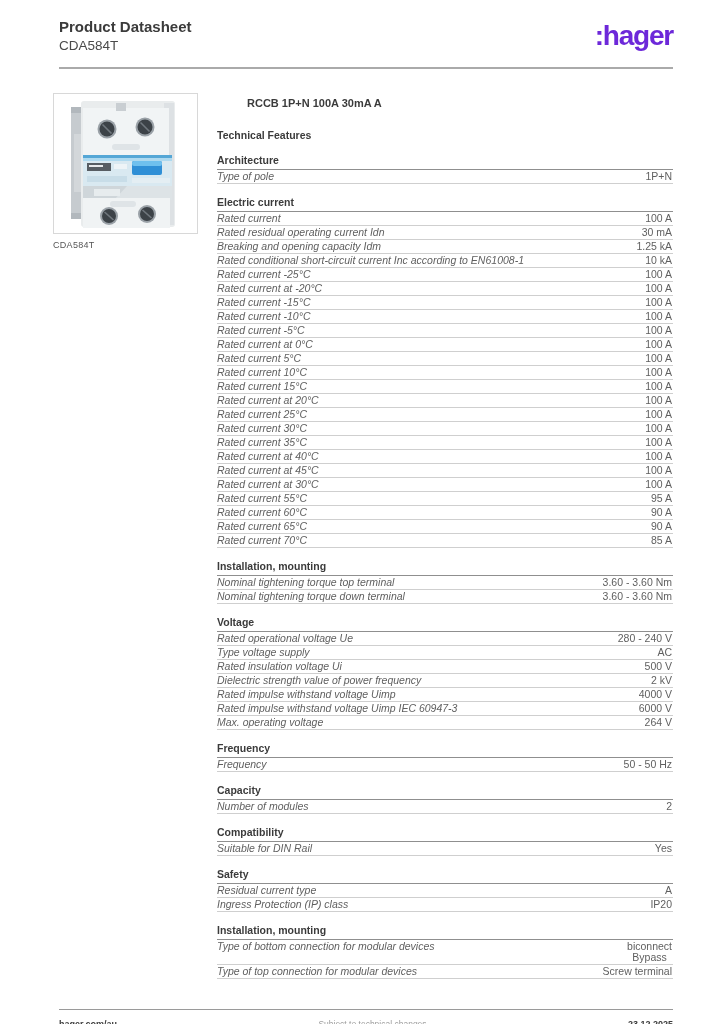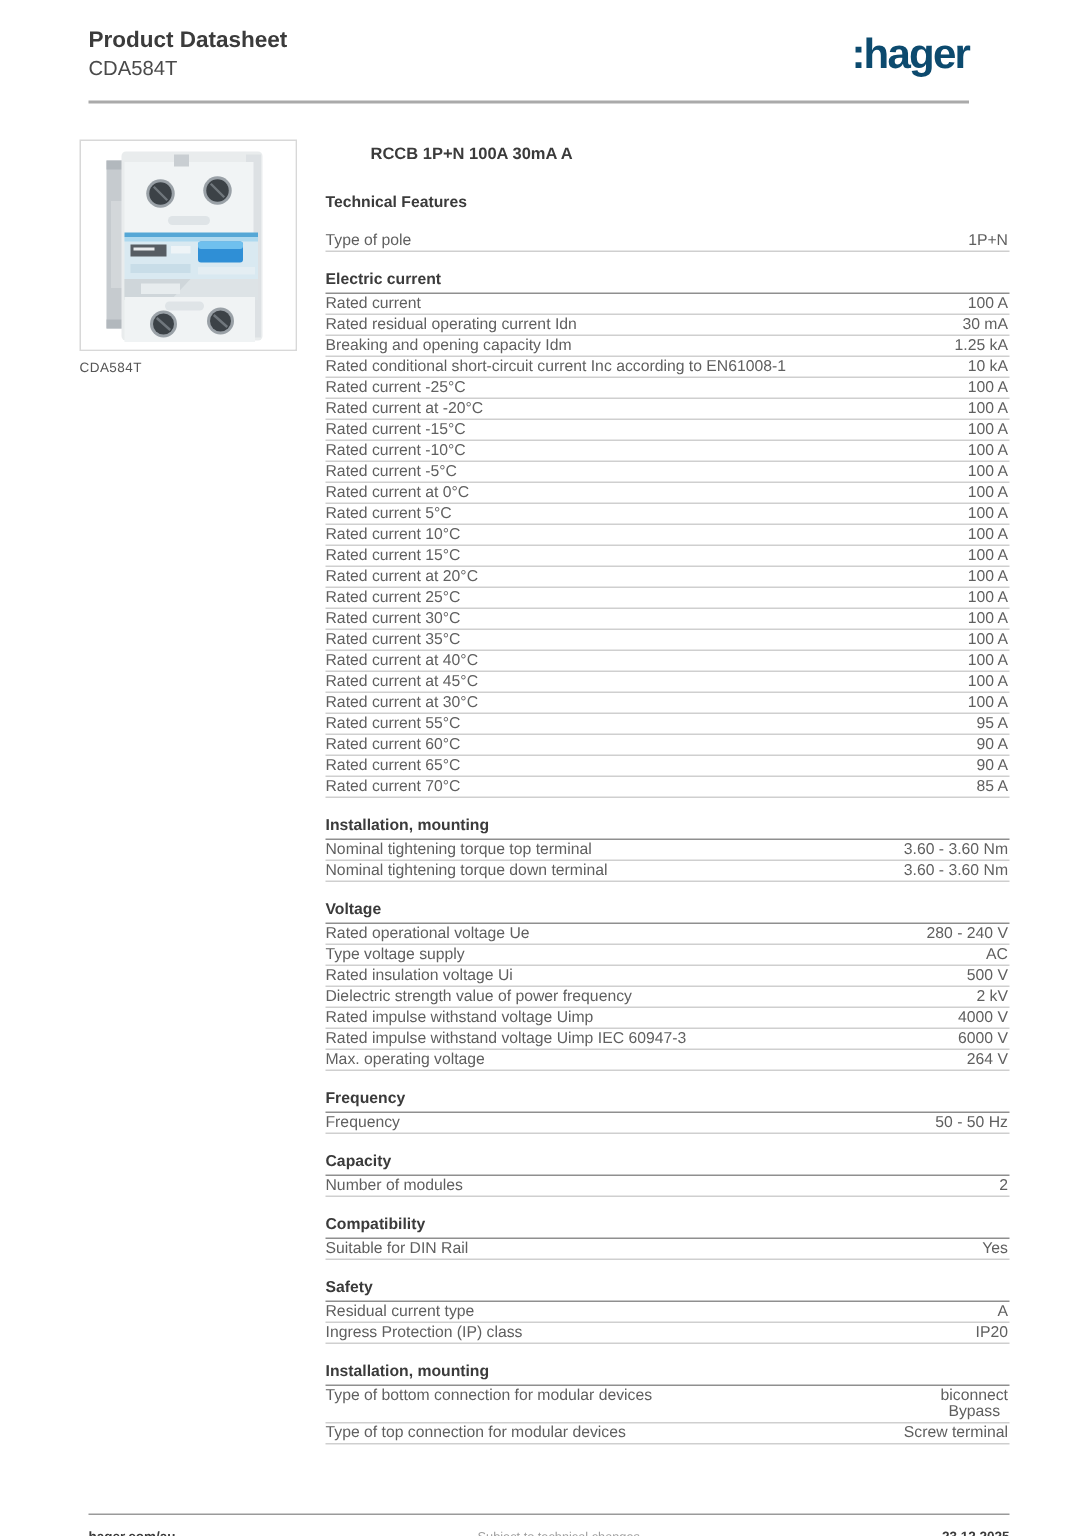--- a/index.html
+++ b/index.html
@@ -8,21 +8,21 @@
     width: 724px; height: 1024px;
     font-family: "Liberation Sans", sans-serif;
     color: #3c3c3c;
     position: relative;
     overflow: hidden;
   }
   .page { position: relative; width: 724px; height: 1024px; background: #fff; }
 
   
   header {
-    margin: 18px 78px 0 59px;
+    margin: 18px 51px 0 59px;
     padding-bottom: 13px;
     border-bottom: 2px solid #aaaaaa;
     display: flex; justify-content: space-between; align-items: center;
   }
   .doc-title { font-size: 15px; font-weight: bold; color: #3b3b3b; line-height: 18px; }
   .doc-subtitle { font-size: 13.5px; color: #4a4a4a; line-height: 17px; margin-top: 1px; }
   .logo { font-size: 28px; font-weight: bold; letter-spacing: -1.2px; line-height: 1; }
 
   
   main { display: flex; margin: 24px 51px 0 53px; }
@@ -42,21 +42,21 @@
     font-size: 10.5px; font-weight: bold; color: #3b3b3b;
     line-height: 12px; padding-bottom: 3px;
     border-bottom: 1px solid #8f8f8f;
   }
   .row {
     display: flex; justify-content: space-between; align-items: baseline;
     border-bottom: 1px solid #cfcfcf;
     font-size: 10.5px; line-height: 11px; color: #5f5f5f;
     padding: 1px 1px 1px 0;
   }
-  .row .label { padding-right: 8px; }
+  .row .label { padding-right: 8px; font-style: italic; }
   .row .value { text-align: center; white-space: pre-line; flex-shrink: 0; }
 
   
   footer {
     position: absolute; left: 59px; right: 51px; bottom: 13px;
     border-top: 1px solid #9a9a9a; padding-top: 9px;
     display: flex; justify-content: space-between; align-items: baseline;
     font-size: 9px;
   }
   .footer-left, .footer-right { font-weight: bold; color: #3b3b3b; }
@@ -65,21 +65,21 @@
 </head>
 <body>
 
 <div class="page">
 
   <header>
     <div class="header-left">
       <div class="doc-title">Product Datasheet</div>
       <div class="doc-subtitle">CDA584T</div>
     </div>
-    <div class="logo" id="logo" style="color: #0c4a6e;">:hager</div>
+    <div class="logo" id="logo" style="color: #6d28d9;">:hager</div>
   </header>
 
   <main>
     <aside class="figure-col">
       <div class="product-image-frame">
         <svg width="143" height="139" viewBox="0 0 143 139" xmlns="http://www.w3.org/2000/svg">
           <rect x="0" y="0" width="143" height="139" fill="#ffffff"></rect>
 
           <rect x="17" y="13" width="15" height="112" fill="#c6cbcf"></rect>
           <rect x="17" y="13" width="15" height="6" fill="#b2b8bd"></rect>
@@ -131,20 +131,21 @@
         </svg>
       </div>
       <div class="image-caption">CDA584T</div>
     </aside>
 
     <section class="content-col">
       <h1 class="product-title">RCCB 1P+N 100A 30mA A</h1>
       <h2 class="features-heading">Technical Features</h2>
       <div id="sections">
           <div class="section">
+            <div class="section-title">Architecture</div>
             <div class="row">
               <span class="label">Type of pole</span>
               <span class="value">1P+N</span>
             </div>
           </div>
           <div class="section">
             <div class="section-title">Electric current</div>
             <div class="row">
               <span class="label">Rated current</span>
               <span class="value">100 A</span>

